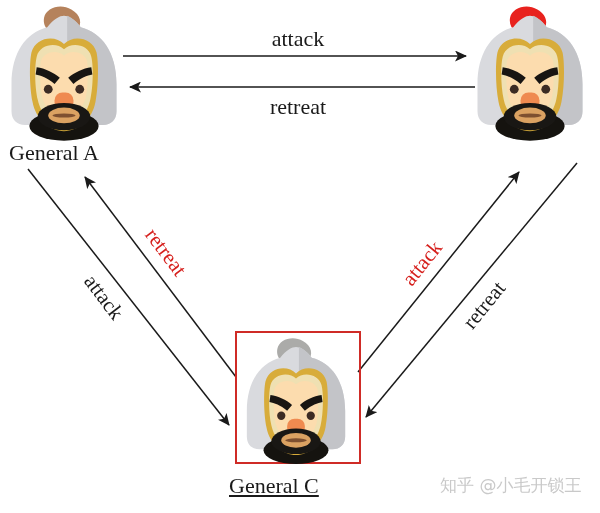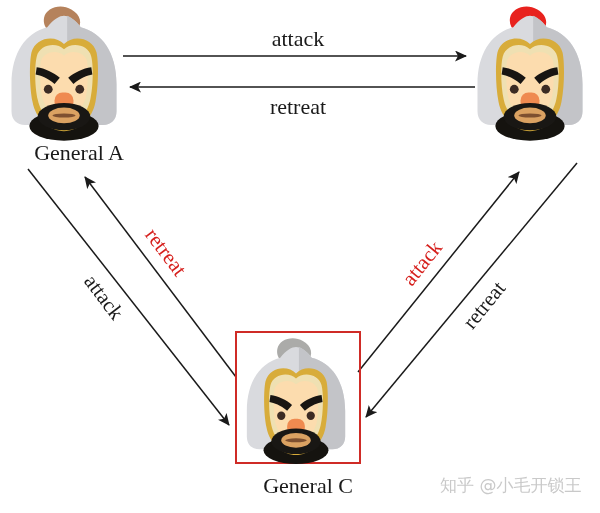--- a/index.html
+++ b/index.html
@@ -2,21 +2,21 @@
 <html style="--red-text: #d6201d; --black-text: #1a1a1a; --highlight-box: #cf2b26;"><head>
 <meta charset="utf-8">
 <style>
   html,body{margin:0;padding:0;background:#fff;}
   #canvas{
     position:relative;width:600px;height:513px;background:#ffffff;overflow:hidden;
     font-family:"Liberation Serif","DejaVu Serif",serif;
   }
   .abs{position:absolute;}
   .glabel{
-    font-size:22px;color:var(--black-text,#1a1a1a);text-align:right;white-space:nowrap;
+    font-size:22px;color:var(--black-text,#1a1a1a);text-align:left;white-space:nowrap;
   }
   .msg{
     font-size:22px;color:var(--black-text,#1a1a1a);text-align:center;white-space:nowrap;
   }
   .msg.diag{font-size:21px;width:84px;height:26px;line-height:26px;}
   .msg.red{color:var(--red-text,#d6201d);}
   #arrows{position:absolute;left:0;top:0;}
   #arrows line{stroke:var(--black-text,#1a1a1a);stroke-width:1.5;}
   .hl-box{
     border:2px solid var(--highlight-box,#cf2b26);
@@ -100,21 +100,21 @@
     <path d="M86 60 C78 61 70 65 64 70 L69 76 C76 70 82 68 87 67 Z" fill="#181512"></path>
     <circle cx="45" cy="81" r="4.2" fill="#3c2b23"></circle>
     <circle cx="75" cy="81" r="4.2" fill="#3c2b23"></circle>
     <rect x="51" y="84" width="18" height="17" rx="7.5" fill="#ef8a50"></rect>
     <ellipse cx="60" cy="107" rx="25" ry="13" fill="#191714"></ellipse>
     <ellipse cx="60" cy="106" rx="15" ry="7.5" fill="#dba262"></ellipse>
     <ellipse cx="60" cy="106" rx="11" ry="2" fill="#7e5030"></ellipse>
   </svg>
 
   <div class="abs glabel" style="left:9px;top:140px;width:115px;">General A</div>
-  <div class="abs glabel" style="left:241px;top:473px;width:112px;">General C</div>
+  <div class="abs glabel" style="left:229px;top:473px;width:112px;text-decoration:underline;">General C</div>
 
   <div class="abs msg" style="left:253px;top:26px;width:90px;">attack</div>
   <div class="abs msg" style="left:253px;top:94px;width:90px;">retreat</div>
   <div class="abs msg diag" style="left:62px;top:284px;transform:rotate(53deg);">attack</div>
   <div class="abs msg diag red" style="left:124px;top:239px;transform:rotate(53deg);">retreat</div>
   <div class="abs msg diag red" style="left:380px;top:250px;transform:rotate(-51deg);">attack</div>
   <div class="abs msg diag" style="left:442px;top:292px;transform:rotate(-51deg);">retreat</div>
 
   <div class="abs watermark" style="left:440px;top:474px;">知乎 @小毛开锁王</div>
 

